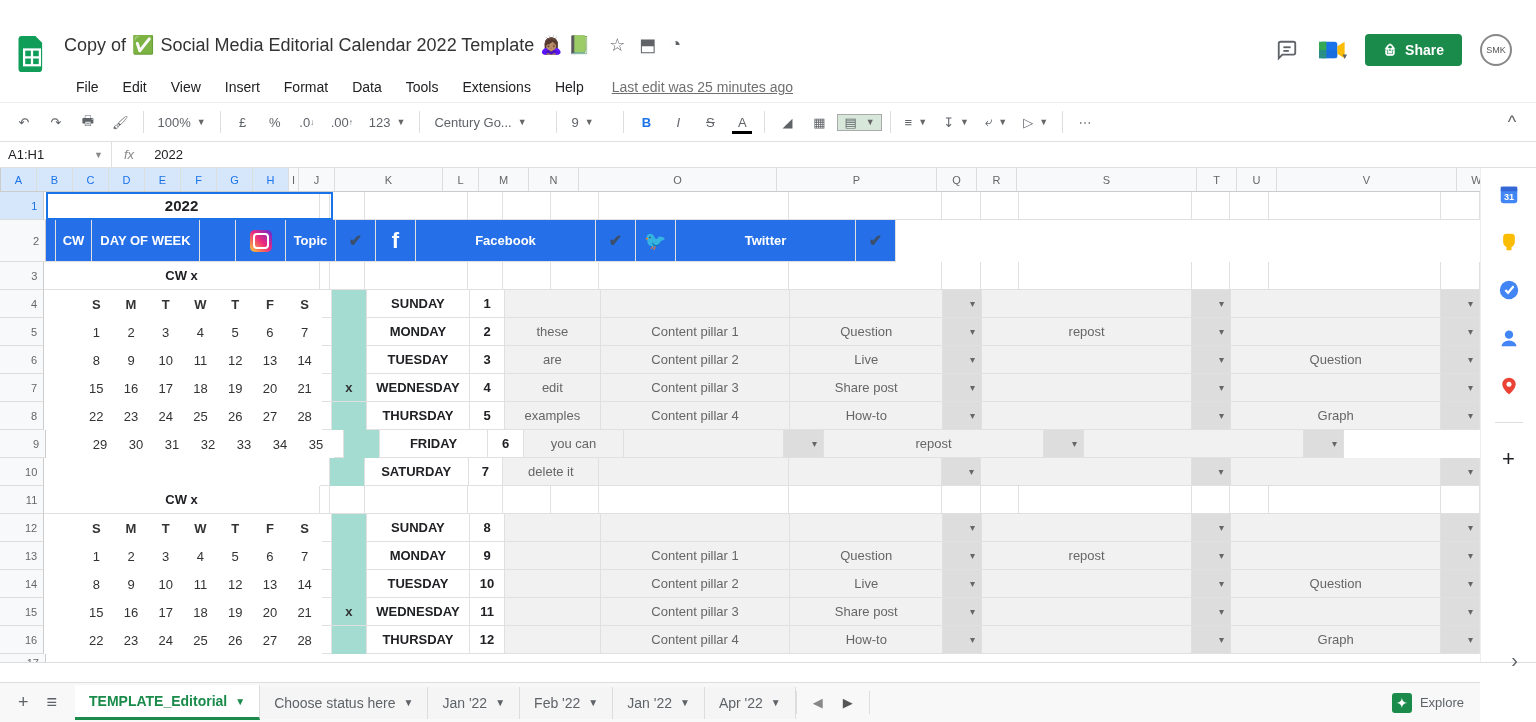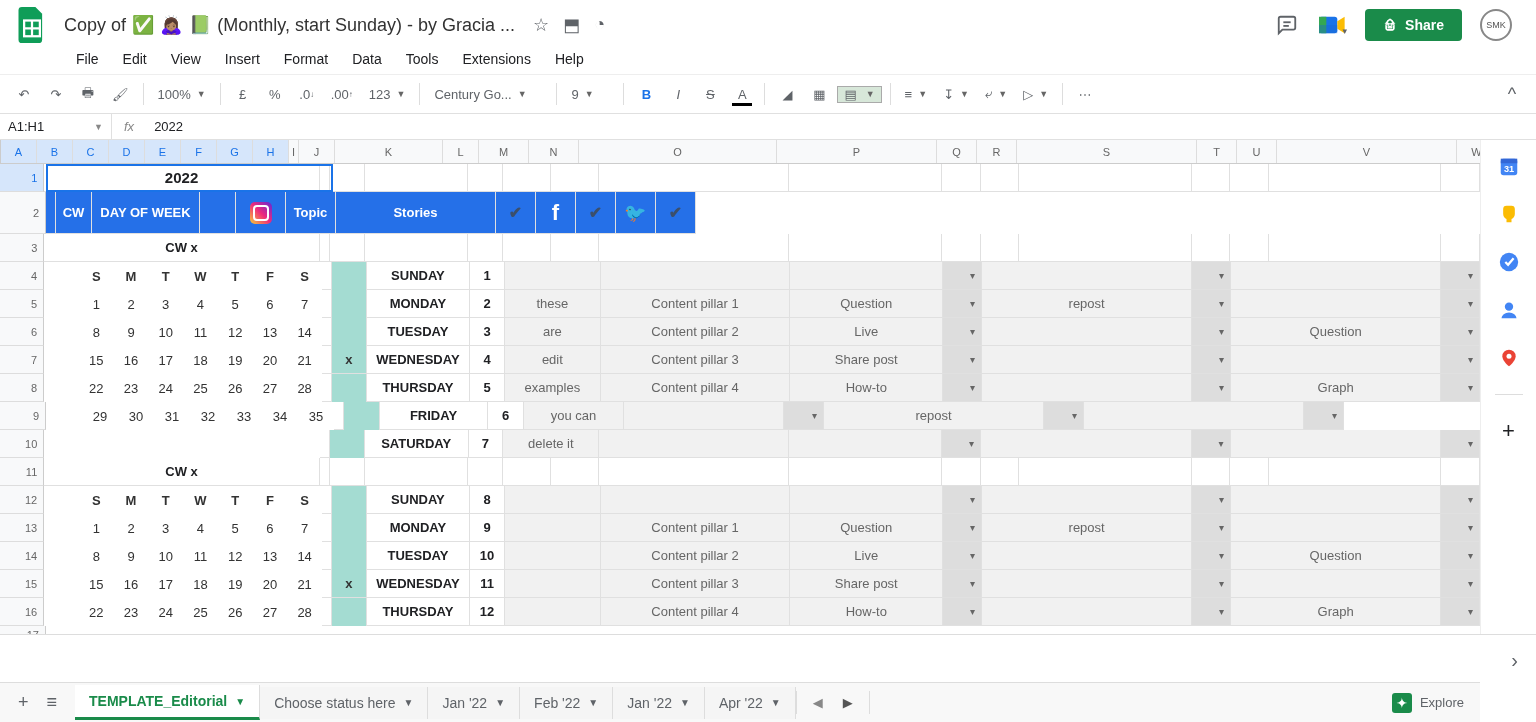--- a/index.html
+++ b/index.html
@@ -1,17 +1,17 @@
 <!DOCTYPE html>
 <html><head>
 <meta charset="utf-8">
 <style>
 * { box-sizing: border-box; margin: 0; padding: 0; }
 body { font-family: Arial, 'Helvetica Neue', sans-serif; font-size: 13px; color: #202124; background: #fff; overflow: hidden; width: 1536px; height: 722px; position: relative; }
-.titlebar { display: flex; align-items: center; height: 44px; padding: 6px 12px 0; }
+.titlebar { display: flex; align-items: flex-start; height: 44px; padding: 6px 12px 0; margin-top: 28px; }
 .sheets-logo { width: 40px; height: 40px; display: flex; align-items: center; justify-content: center; margin-right: 12px; }
 .sheets-logo svg { width: 30px; height: 36px; }
 .title-area { flex: 1; display: flex; align-items: center; gap: 10px; }
 .doc-title { font-size: 18px; color: #333; display: flex; align-items: center; gap: 6px; }
 .emoji { font-size: 18px; }
 .title-icons { display: flex; gap: 14px; color: #5f6368; font-size: 18px; margin-left: 8px; }
 .right-title { display: flex; align-items: center; gap: 18px; padding-right: 12px; }
 .comment-icon, .meet-icon { width: 28px; height: 28px; display:flex; align-items:center; justify-content:center; color:#5f6368; }
 .share-btn { background: #1a8b4a; color: #fff; border-radius: 4px; padding: 8px 18px; display: flex; align-items: center; gap: 8px; font-weight: 600; font-size: 14px; cursor: pointer; }
 .avatar-circle { width: 32px; height: 32px; border-radius: 50%; border: 2px solid #888; display:flex; align-items:center; justify-content:center; font-size:9px; color:#555; }
@@ -84,23 +84,23 @@
         <path fill="#0f9d58" d="M3 0h12l6 6v23a3 3 0 0 1-3 3H3a3 3 0 0 1-3-3V3a3 3 0 0 1 3-3z"></path>
         <rect x="5" y="12" width="14" height="14" fill="none" stroke="#fff" stroke-width="2"></rect>
         <line x1="5" y1="19" x2="19" y2="19" stroke="#fff" stroke-width="2"></line>
         <line x1="12" y1="12" x2="12" y2="26" stroke="#fff" stroke-width="2"></line>
       </svg>
   </div>
   <div class="title-area">
     <div class="doc-title">
       <span>Copy of</span>
       <span class="emoji">✅</span>
+      <span>Social Media Editorial Calendar 2022 Template</span>
       <span class="emoji">🙇🏽‍♀️</span>
       <span class="emoji">📗</span>
-      <span>(Monthly, start Sunday) - by Gracia ...</span>
     </div>
     <div class="title-icons">
       <span>☆</span>
       <span>⬒</span>
       <span>◔</span>
     </div>
   </div>
   <div class="right-title">
     <div class="comment-icon">
         <svg width="22" height="22" viewBox="0 0 24 24" fill="none" stroke="#5f6368" stroke-width="2">
@@ -135,20 +135,21 @@
 <div class="menubar">
   <span>File</span>
   <span>Edit</span>
   <span>View</span>
   <span>Insert</span>
   <span>Format</span>
   <span>Data</span>
   <span>Tools</span>
   <span>Extensions</span>
   <span>Help</span>
+  <span class="last-edit">Last edit was 25 minutes ago</span>
 </div>
 
 <div class="toolbar">
   <div class="tb-btn">↶</div>
   <div class="tb-btn">↷</div>
   <div class="tb-btn">🖶</div>
   <div class="tb-btn">🖌</div>
   <div class="tb-sep"></div>
   <div class="tb-select">
       <span>100%</span>
@@ -258,33 +259,34 @@
         <div class="row hdr" style="height: 42px;">
           <div class="rh" style="height: 42px;">2</div>
           <div class="cell " style="width: 10px; height: 42px;"></div>
           <div class="cell " style="width: 36px; height: 42px;">CW</div>
           <div class="cell " style="width: 108px; height: 42px;">DAY OF WEEK</div>
           <div class="cell " style="width: 36px; height: 42px;"></div>
           <div class="cell " style="width: 50px; height: 42px;">
             <div class="ig-icon"></div>
           </div>
           <div class="cell " style="width: 50px; height: 42px;">Topic</div>
-          <div class="cell " style="width: 160px; height: 42px;">Stories</div>
           <div class="cell " style="width: 40px; height: 42px;">
             <span class="check-icon-dark">✔</span>
           </div>
           <div class="cell " style="width: 40px; height: 42px;">
             <span class="fb-icon">f</span>
           </div>
+          <div class="cell " style="width: 180px; height: 42px;">Facebook</div>
           <div class="cell " style="width: 40px; height: 42px;">
             <span class="check-icon-dark">✔</span>
           </div>
           <div class="cell " style="width: 40px; height: 42px;">
             <span class="tw-icon">🐦</span>
           </div>
+          <div class="cell " style="width: 180px; height: 42px;">Twitter</div>
           <div class="cell " style="width: 40px; height: 42px;">
             <span class="check-icon-dark">✔</span>
           </div>
         </div>
         <div class="row " style="height: 28px;">
           <div class="rh" style="height: 28px;">3</div>
           <div class="cell cw-title" style="width: 288px; height: 28px;">CW  x</div>
           <div class="cell " style="width: 10px; height: 28px;"></div>
           <div class="cell " style="width: 36px; height: 28px;"></div>
           <div class="cell " style="width: 108px; height: 28px;"></div>

